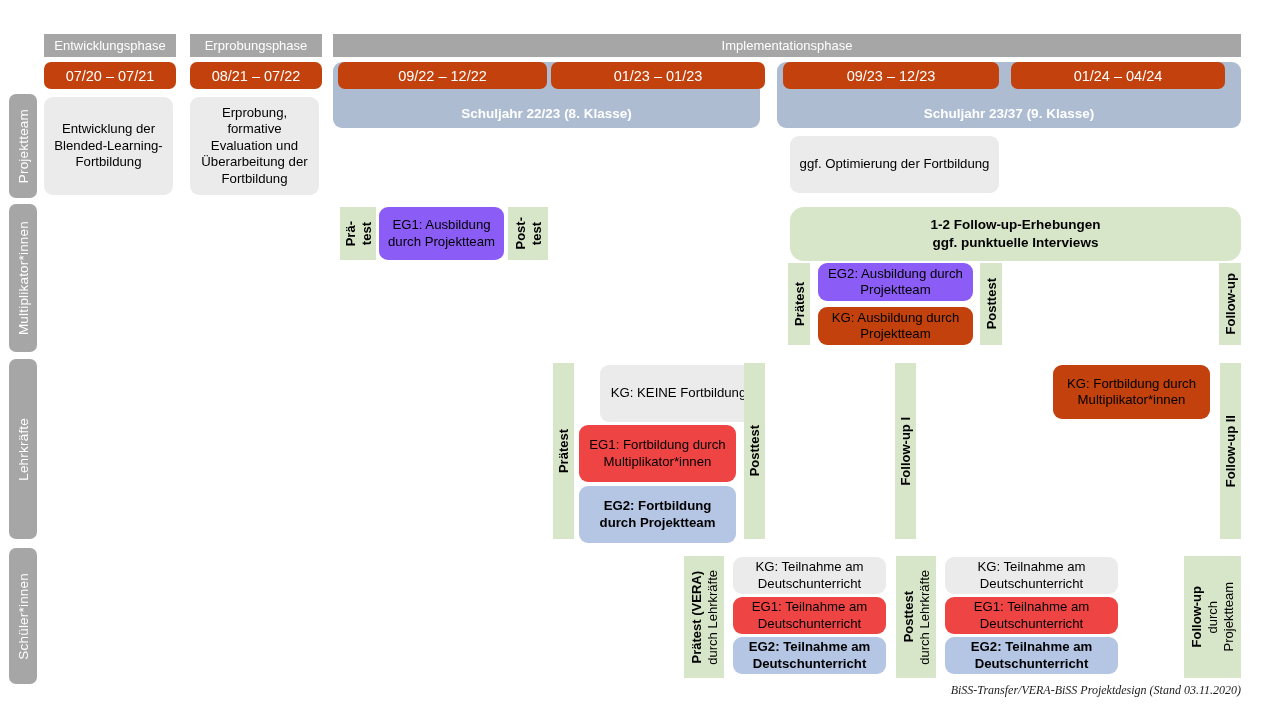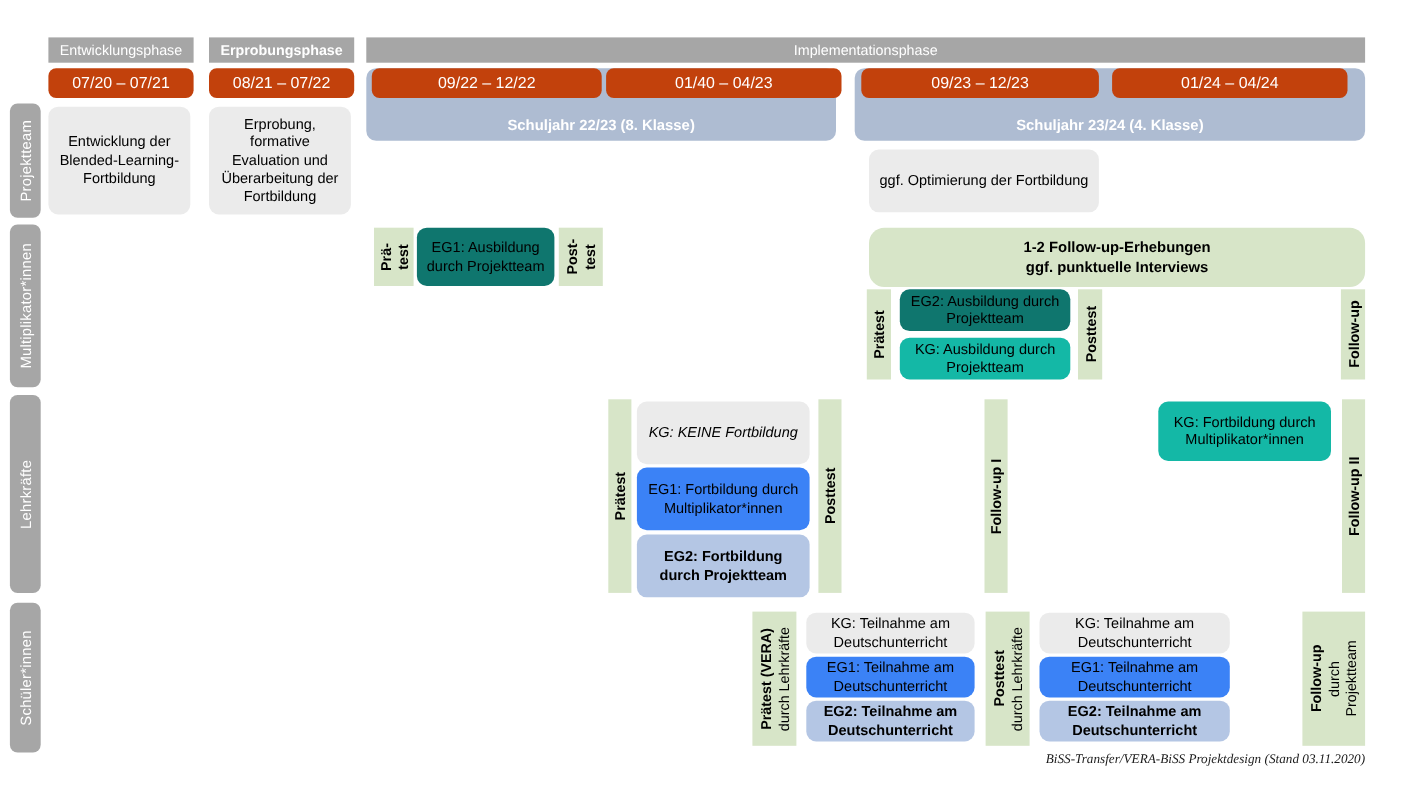--- a/index.html
+++ b/index.html
@@ -79,24 +79,24 @@
     border-radius: 9px;
     display: flex;
     align-items: center;
     justify-content: center;
     text-align: center;
     font-size: 13.2px;
     line-height: 1.25;
     padding: 2px 6px;
   }
   .box-grey      { background: #ebebeb; color: #000; }
-  .box-grey-dark { background: #14b8a6; color: #000; }
-  .box-blue-mid  { background: #0f766e; color: #000; }
+  .box-grey-dark { background: #c2410c; color: #000; }
+  .box-blue-mid  { background: #8b5cf6; color: #000; }
   .box-blue-lt   { background: #b4c6e4; color: #000; font-weight: bold; }
-  .box-blue-dk   { background: #3b82f6; color: #000; }
+  .box-blue-dk   { background: #ef4444; color: #000; }
 
   
   .strip {
     background: #d7e5c8;
     display: flex;
     align-items: center;
     justify-content: center;
     color: #000;
   }
   .strip .vtext {
@@ -154,45 +154,45 @@
   <div class="abs lane-label" style="left:9px;  top:359px; width:28px; height:180px;">
     <span class="vtext">Lehrkräfte</span>
   </div>
   <div class="abs lane-label" style="left:9px;  top:548px; width:28px; height:136px;">
     <span class="vtext">Schüler*innen</span>
   </div>
 
   <div class="abs phase-head" style="left:44px;  top:34px; width:132px; height:23px;">
     <span>Entwicklungsphase</span>
   </div>
-  <div class="abs phase-head" style="left:190px; top:34px; width:132px; height:23px;font-weight:bold;">
+  <div class="abs phase-head" style="left:190px; top:34px; width:132px; height:23px;">
     <span>Erprobungsphase</span>
   </div>
   <div class="abs phase-head" style="left:333px; top:34px; width:908px; height:23px;">
     <span>Implementationsphase</span>
   </div>
 
   <div class="abs schoolyear" style="left:333px; top:62px; width:427px; height:66px;">
     <div class="schoolyear-text">Schuljahr 22/23 (8. Klasse)</div>
   </div>
   <div class="abs schoolyear" style="left:777px; top:62px; width:464px; height:66px;">
-    <div class="schoolyear-text">Schuljahr 23/24 (4. Klasse)</div>
+    <div class="schoolyear-text">Schuljahr 23/37 (9. Klasse)</div>
   </div>
 
   <div class="abs date-chip" style="left:44px;  top:62px; width:132px; height:27px;">
     <span>07/20 – 07/21</span>
   </div>
   <div class="abs date-chip" style="left:190px; top:62px; width:132px; height:27px;">
     <span>08/21 – 07/22</span>
   </div>
   <div class="abs date-chip" style="left:338px; top:62px; width:209px; height:27px;">
     <span>09/22 – 12/22</span>
   </div>
   <div class="abs date-chip" style="left:551px; top:62px; width:214px; height:27px;">
-    <span>01/40 – 04/23</span>
+    <span>01/23 – 01/23</span>
   </div>
   <div class="abs date-chip" style="left:783px; top:62px; width:216px; height:27px;">
     <span>09/23 – 12/23</span>
   </div>
   <div class="abs date-chip" style="left:1011px; top:62px; width:214px; height:27px;">
     <span>01/24 – 04/24</span>
   </div>
 
   <div class="abs box box-grey" style="left:190px; top:97px; width:129px; height:98px;">
     <span>Erprobung, formative Evaluation und Überarbeitung der Fortbildung</span>
@@ -239,21 +239,21 @@
   <div class="abs strip" style="left:980px; top:263px; width:22px; height:82px;">
     <span class="vtext">Posttest</span>
   </div>
   <div class="abs strip" style="left:1219px; top:263px; width:22px; height:82px;">
     <span class="vtext">Follow-up</span>
   </div>
 
   <div class="abs strip" style="left:553px; top:363px; width:21px; height:176px;">
     <span class="vtext">Prätest</span>
   </div>
-  <div class="abs box box-grey" style="left:579px; top:365px; width:157px; height:57px;font-style:italic;">
+  <div class="abs box box-grey" style="left:600px; top:365px; width:157px; height:57px;">
     <span>KG:  KEINE Fortbildung</span>
   </div>
   <div class="abs box box-blue-dk" style="left:579px; top:425px; width:157px; height:57px;">
     <span>EG1: Fortbildung durch Multiplikator*innen</span>
   </div>
   <div class="abs box box-blue-lt" style="left:579px; top:486px; width:157px; height:57px;">
     <span>EG2: Fortbildung durch Projektteam</span>
   </div>
   <div class="abs strip" style="left:744px; top:363px; width:21px; height:176px;">
     <span class="vtext">Posttest</span>

